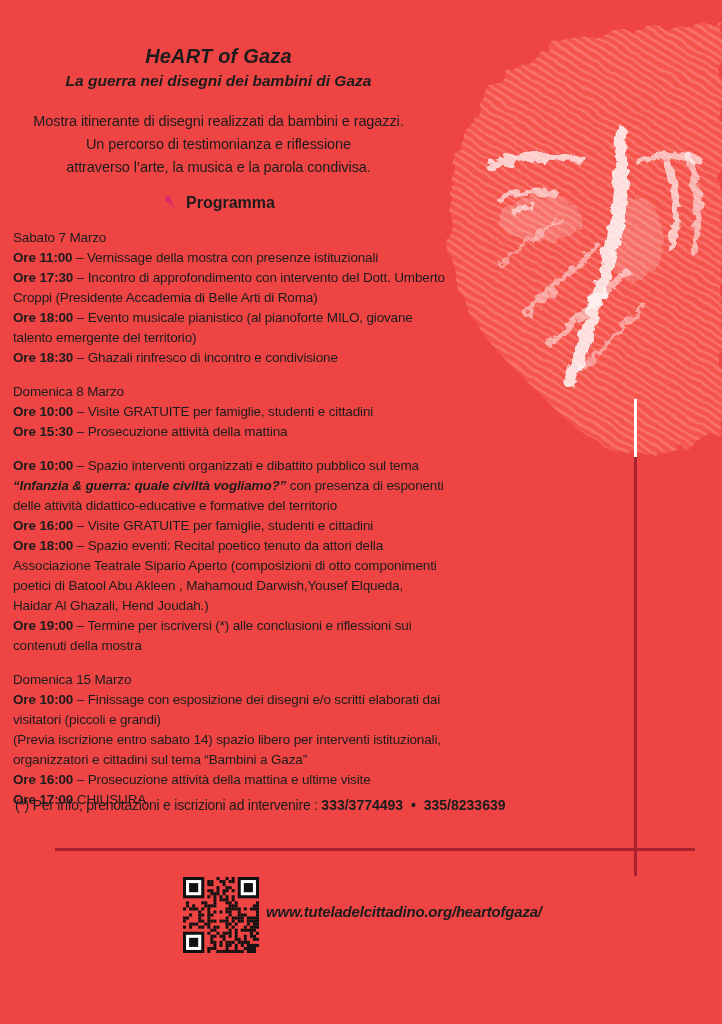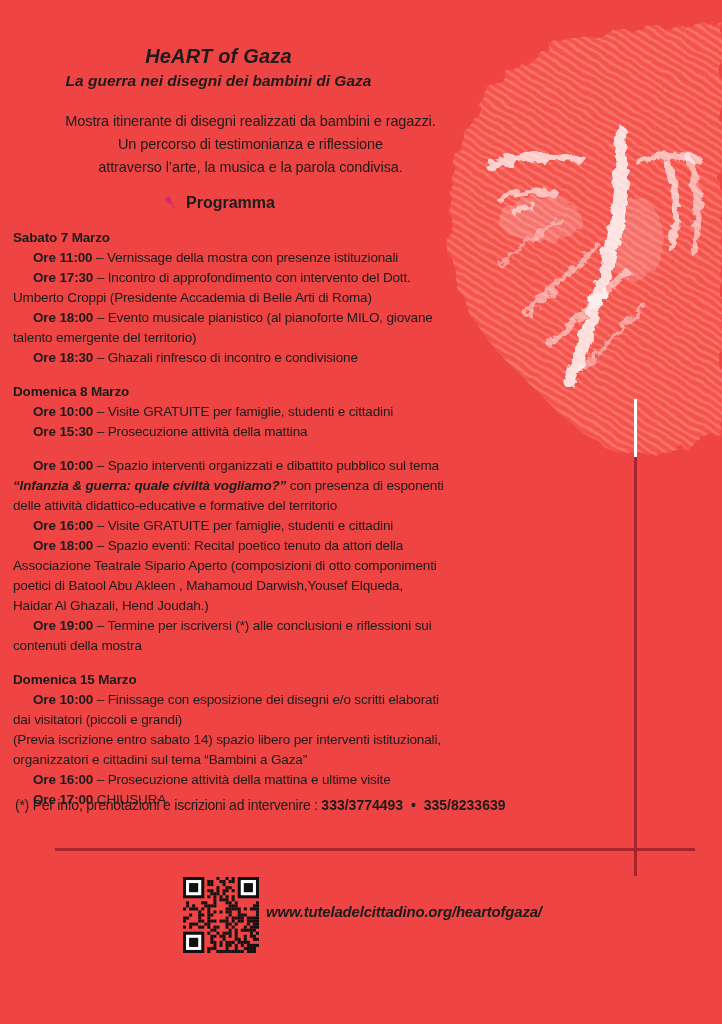--- a/index.html
+++ b/index.html
@@ -10,31 +10,31 @@
   .artwork{position:absolute;left:430px;top:14px;width:292px;height:456px;}
   .vline-white{position:absolute;left:634px;top:399px;width:3px;height:58px;background:#ffffff;}
   .vline-red{position:absolute;left:634px;top:457px;width:3px;height:419px;}
   .hline-red{position:absolute;left:55px;top:848px;width:640px;height:3px;}
 
   
   .head-block{position:absolute;left:0;top:44px;width:437px;text-align:center;}
   .title{font-size:20px;font-weight:bold;font-style:italic;line-height:25px;letter-spacing:.2px;}
   .subtitle{font-size:15.5px;font-weight:bold;font-style:italic;line-height:22px;margin-top:1px;}
   .intro{position:absolute;left:0;top:110px;width:437px;text-align:center;
-         font-size:14.5px;line-height:23px;letter-spacing:-0.1px;padding-left:32px;}
+         font-size:14.5px;line-height:23px;letter-spacing:-0.1px;}
   .program-heading{position:absolute;left:0;top:194px;width:437px;text-align:center;
          font-size:16px;font-weight:bold;}
   .program-heading svg{vertical-align:-3px;margin-right:7px;}
 
   .schedule{position:absolute;left:13px;top:228px;width:432px;
             font-size:13.5px;line-height:20px;letter-spacing:-0.15px;}
   .day-section{margin:0 0 14px 0;}
-  .day-heading{font-weight:bold;margin:0;}
+  .day-heading{font-weight:normal;margin:0;}
   .sched-item{margin:0;}
-  .seg-bold{font-weight:bold;margin-left:20px;}
+  .seg-bold{font-weight:bold;}
   .seg-bolditalic{font-weight:bold;font-style:italic;}
 
   .info-line{position:absolute;left:15px;top:797px;width:700px;white-space:nowrap;
              font-size:14px;letter-spacing:-0.25px;}
   .info-line .phone{font-weight:bold;letter-spacing:0;}
   .info-line .sep{font-weight:bold;padding:0 8px;}
 
   .qr{position:absolute;left:183px;top:877px;width:76px;height:76px;}
   .website{position:absolute;left:266px;top:903px;width:400px;text-align:left;
            font-size:15px;font-style:italic;font-weight:600;letter-spacing:-0.2px;}

